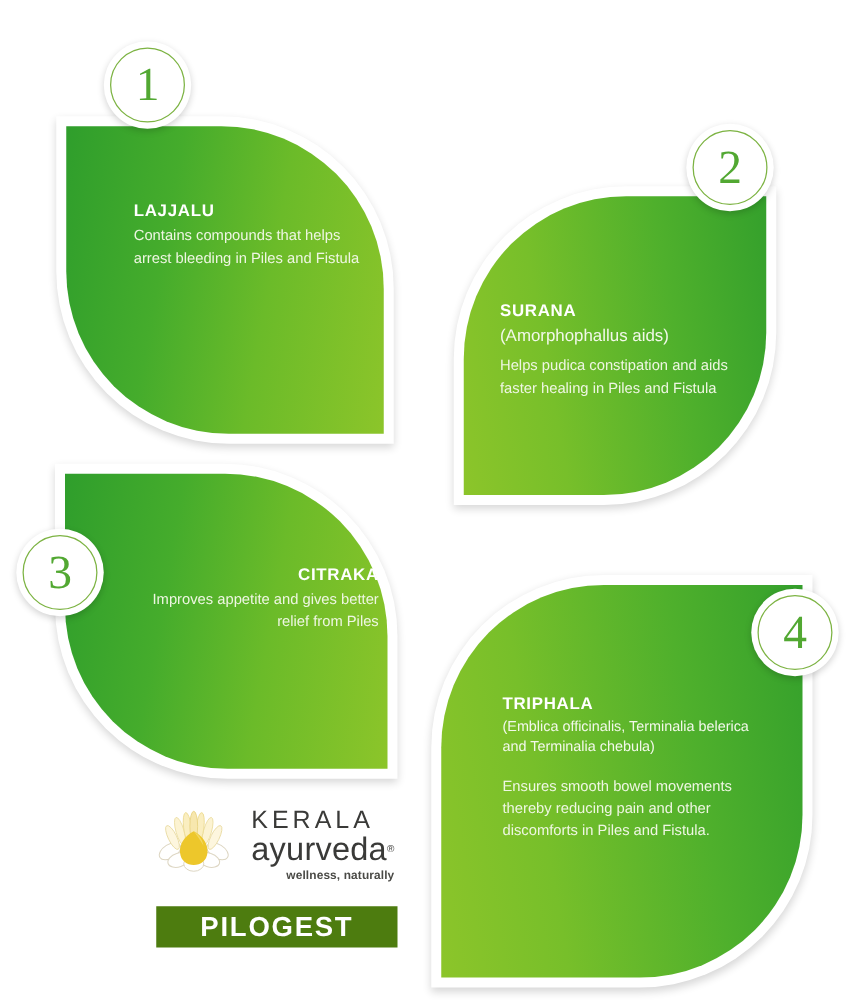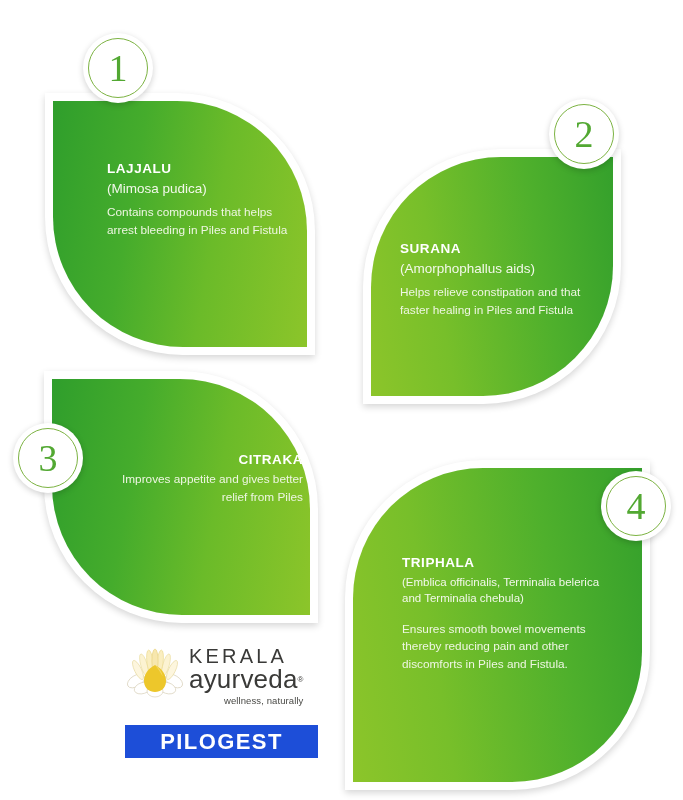--- a/index.html
+++ b/index.html
@@ -69,71 +69,70 @@
     font-family:"Liberation Serif", serif;
     font-size:38px;line-height:1;color:#52a832;
   }
 
   
   #logo-block{
     position:absolute;left:125px;top:645px;width:195px;
   }
   .logo-row{display:flex;align-items:center;height:62px;}
   .lotus{width:60px;height:58px;flex:0 0 60px;}
-  .wordmark{margin-left:4px;}
+  .wordmark{margin-left:16px;}
   .wm-kerala{
     font-size:20px;font-weight:400;letter-spacing:3.2px;
     color:#3a3a38;line-height:1;
   }
   .wm-ayurveda{
     font-size:26px;font-weight:400;letter-spacing:.2px;
     color:#3a3a38;line-height:1.05;position:relative;display:inline-block;
   }
   .wm-reg{font-size:8px;vertical-align:super;color:#3a3a38;}
   .wm-tag{
-    font-size:9.5px;font-weight:normal;color:#4a4a46;
+    font-size:9.5px;font-weight:bold;color:#4a4a46;
     text-align:right;letter-spacing:.1px;margin-top:1px;
   }
   #pilogest{
     position:absolute;left:125px;top:725px;
     width:193px;height:33px;
-    background:#1d4ed8;
+    background:#4d7c0f;
     display:flex;align-items:center;justify-content:center;
   }
   #pilogest .pg-text{
     color:#ffffff;font-size:22px;font-weight:bold;letter-spacing:1.4px;
   }
 </style>
 </head>
 <body>
 
 <div id="stage">
 
   <div class="card dir-a" style="left:45px;top:93px;width:270px;height:262px;">
     <div class="leaf-outer">
       <div class="leaf-fill"></div>
     </div>
     <div class="card-text" style="left:62px;top:68px;width:190px;">
       <p class="name">LAJJALU</p>
-      <p class="botanical">(Mimosa pudica)</p>
       <p class="desc">Contains compounds that helps arrest bleeding in Piles and Fistula</p>
     </div>
   </div>
   <div class="badge" style="left:83px;top:33px;">
     <span class="badge-num">1</span>
   </div>
 
   <div class="card dir-b" style="left:363px;top:149px;width:258px;height:255px;">
     <div class="leaf-outer">
       <div class="leaf-fill"></div>
     </div>
     <div class="card-text" style="left:37px;top:92px;width:200px;">
       <p class="name">SURANA</p>
       <p class="botanical">(Amorphophallus aids)</p>
-      <p class="desc">Helps relieve constipation and that faster healing in Piles and Fistula</p>
+      <p class="desc">Helps pudica constipation and aids faster healing in Piles and Fistula</p>
     </div>
   </div>
   <div class="badge" style="left:549px;top:99px;">
     <span class="badge-num">2</span>
   </div>
 
   <div class="card dir-a" style="left:44px;top:371px;width:274px;height:252px;">
     <div class="leaf-outer">
       <div class="leaf-fill"></div>
     </div>

